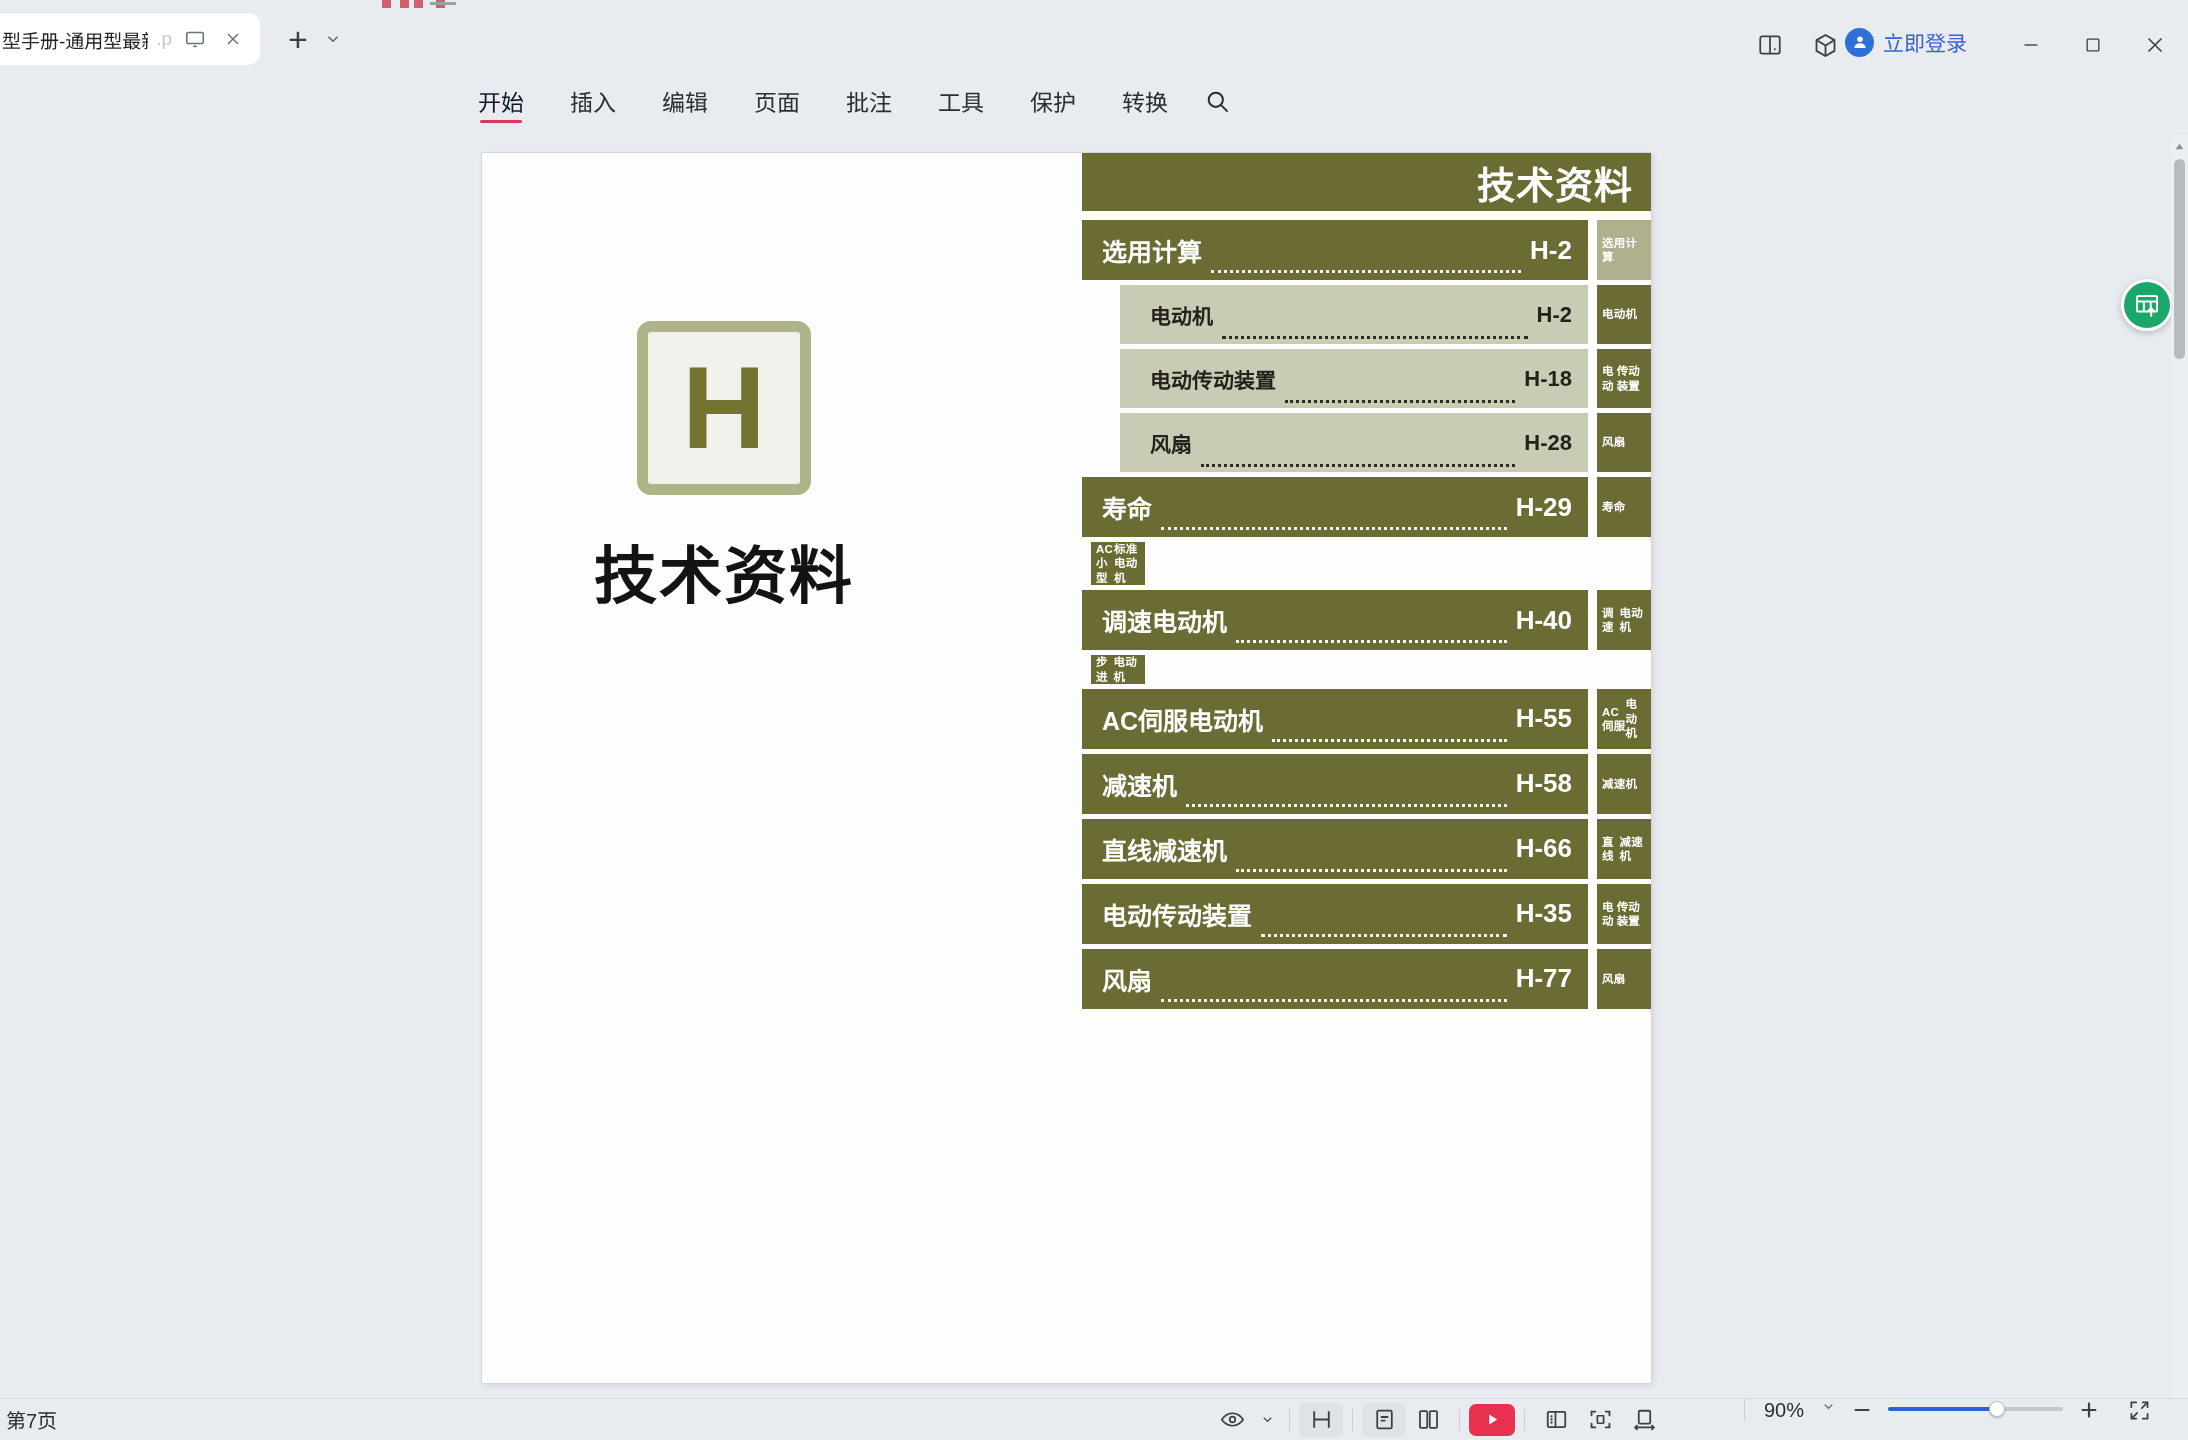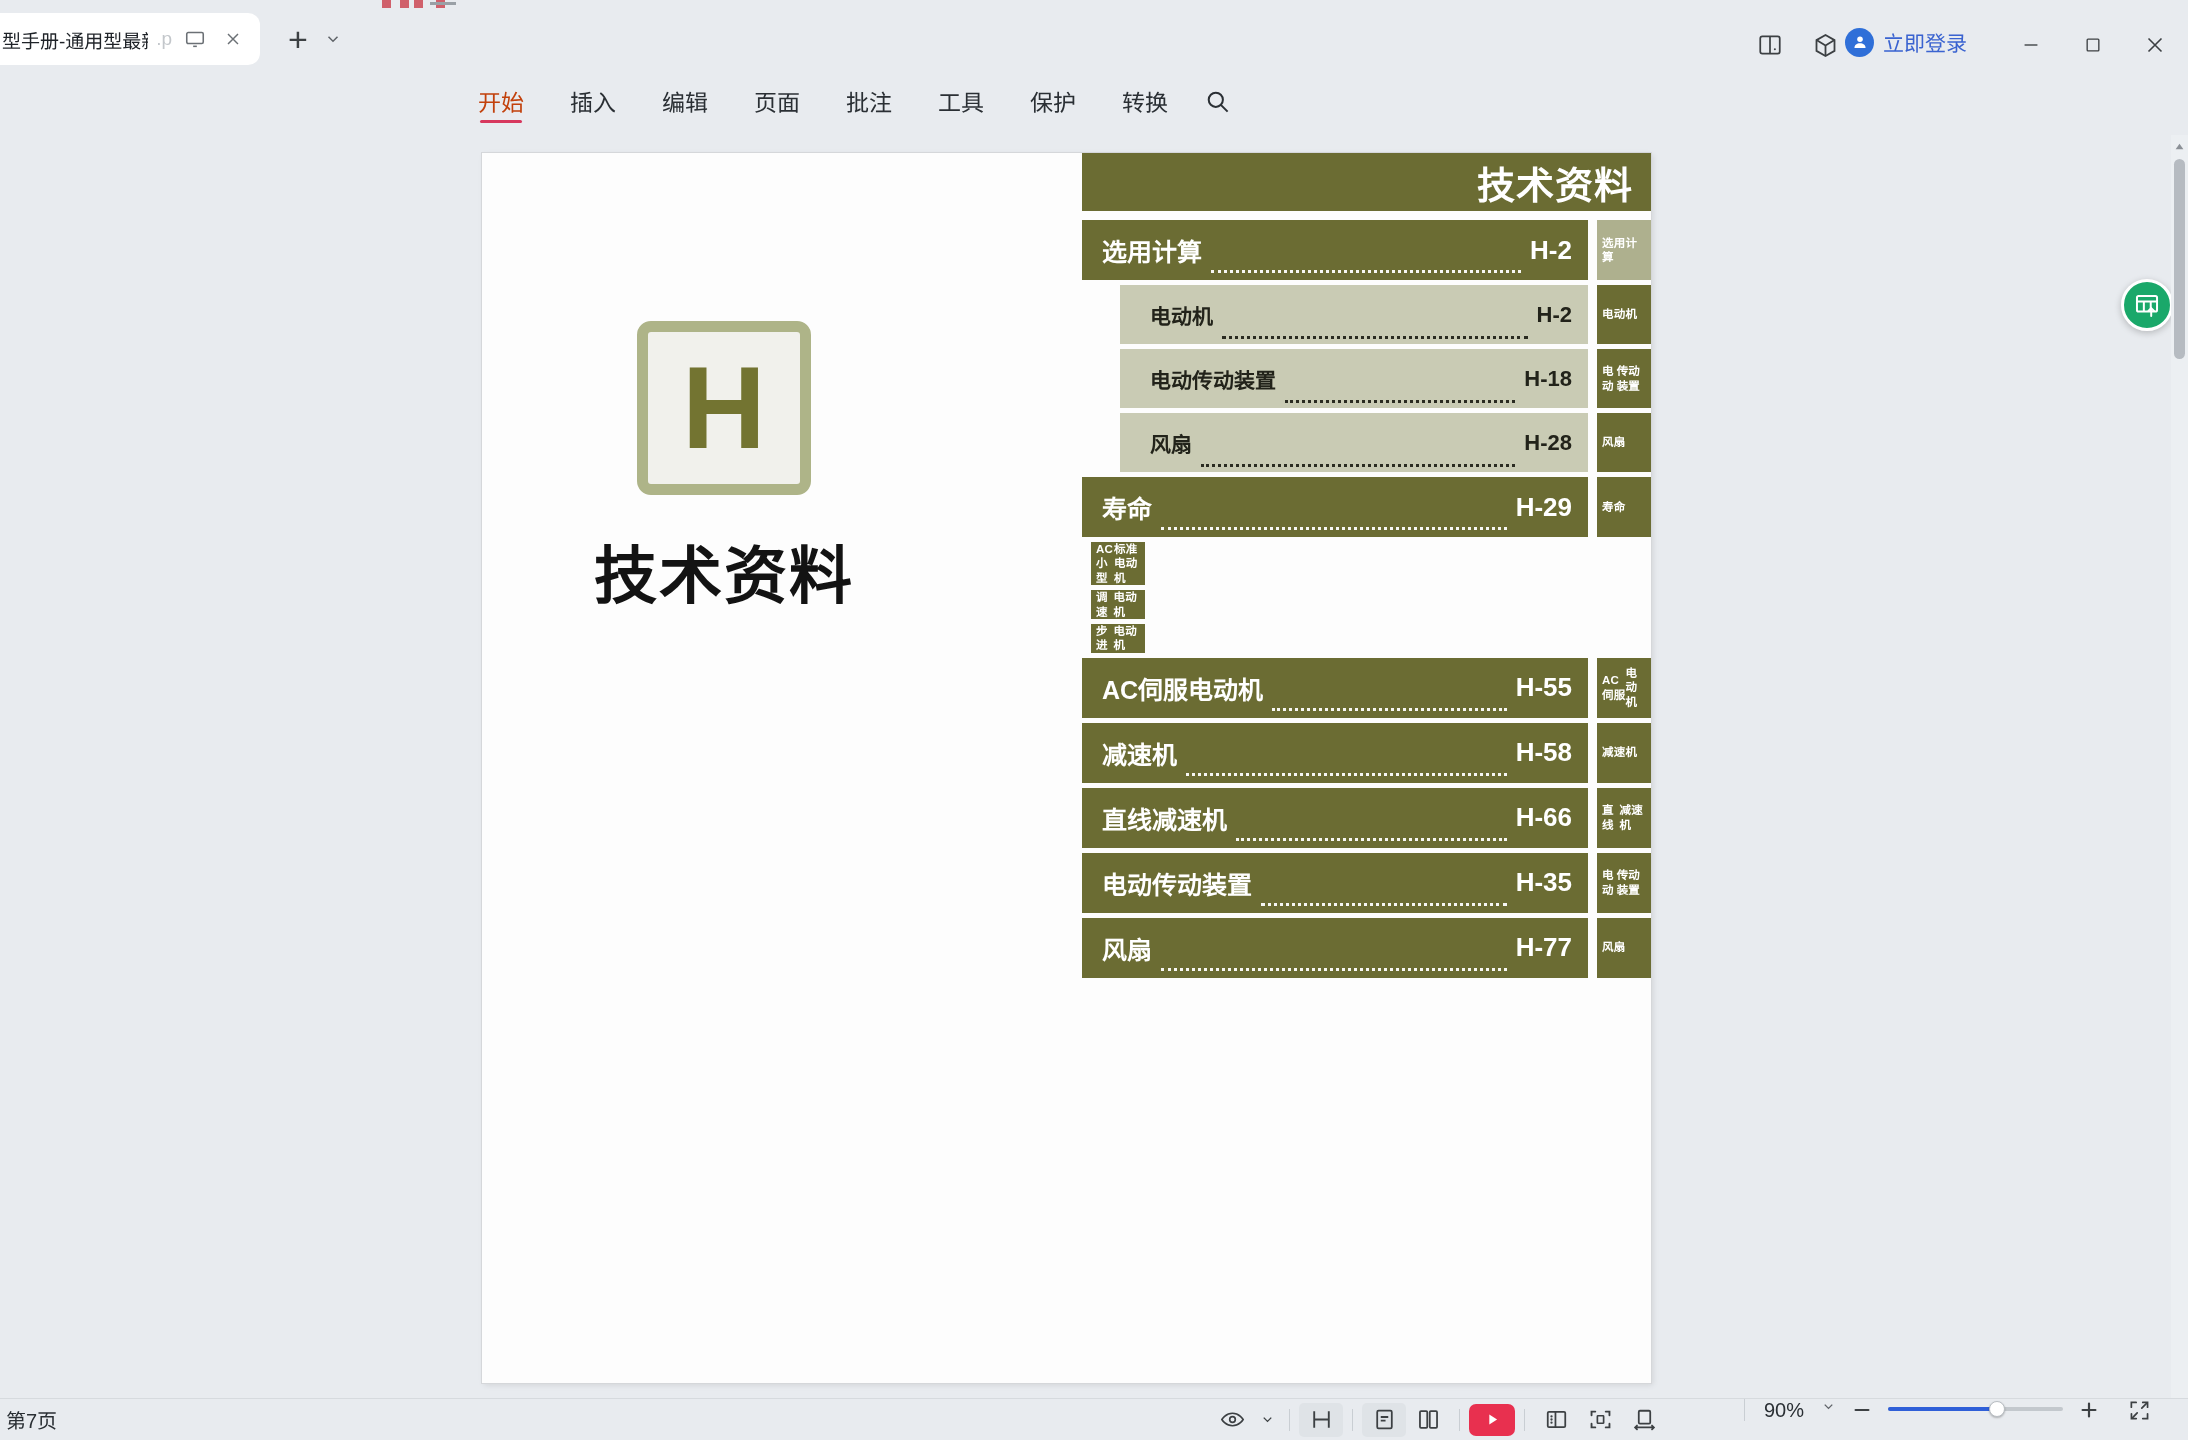--- a/index.html
+++ b/index.html
@@ -47,21 +47,21 @@
   .login { position: absolute; top: 18px; left: 1845px; display: flex; align-items: center; gap: 9px; color: #3a63d0; font-size: 21px; white-space: nowrap; }
   .login .avatar { width: 29px; height: 29px; border-radius: 50%; background: #2f6fd8; display: flex; align-items: center; justify-content: center; }
 
   
   .menubar { position: absolute; left: 0; top: 67px; width: 2188px; height: 68px; }
   .menu-items { position: absolute; left: 455px; top: 0; height: 68px; display: flex; align-items: center; gap: 0; }
   .menu-item {
     position: relative; height: 68px; display: flex; align-items: center; justify-content: center;
     padding: 0 23px; font-size: 23px; color: #2a2f34; white-space: nowrap;
   }
-  .menu-item.active { color: #c2410c; }
+  .menu-item.active { color: #0f172a; }
   .menu-item.active::after {
     content: ""; position: absolute; left: 50%; transform: translateX(-50%);
     bottom: 12px; width: 42px; height: 3px; background: #d7385e; border-radius: 2px;
   }
   .menu-search { width: 52px; height: 68px; display: flex; align-items: center; justify-content: center; color: #2a2f34; }
 
   .comment-ico { position: absolute; left: 2026px; top: 75px; width: 44px; height: 44px; display: flex; align-items: center; justify-content: center; color: #3c4043; }
   .share-btn {
     position: absolute; left: 2085px; top: 74px; width: 96px; height: 46px;
     background: #e8304f; border-radius: 9px; display: flex; align-items: center; justify-content: center; gap: 6px;
@@ -351,20 +351,25 @@
                 <div>寿命</div>
               </div>
             </div>
             <div class="row">
               <div class="tab-side">
                 <div>AC小型</div>
                 <div>标准电动机</div>
               </div>
             </div>
             <div class="row">
+              <div class="entry">
+                <span class="e-label">调速电动机</span>
+                <span class="e-dots"></span>
+                <span class="e-page">H-40</span>
+              </div>
               <div class="tab-side">
                 <div>调速</div>
                 <div>电动机</div>
               </div>
             </div>
             <div class="row">
               <div class="tab-side">
                 <div>步进</div>
                 <div>电动机</div>
               </div>

